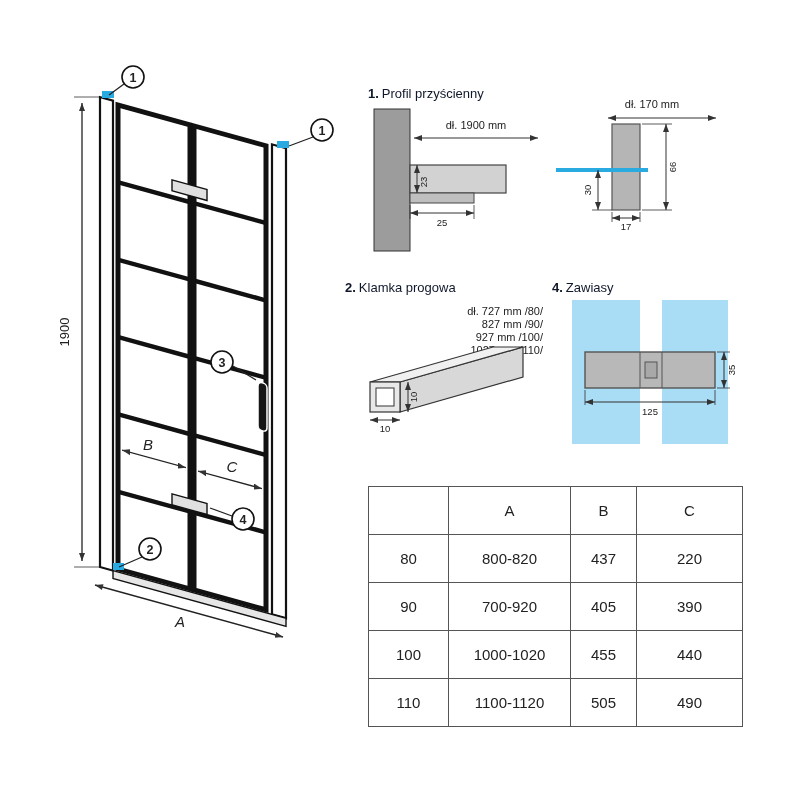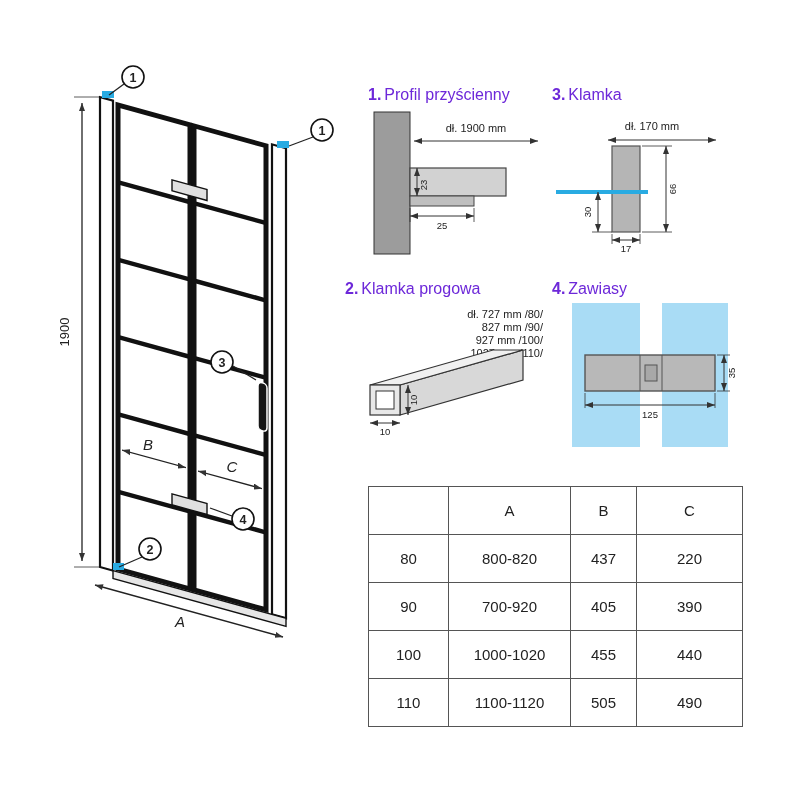--- a/index.html
+++ b/index.html
@@ -1,19 +1,19 @@
 <!DOCTYPE html>
 <html style="--accent: #29abe2; --lightblue: #a9dcf5;"><head>
 <meta charset="utf-8">
 <style>
   *{margin:0;padding:0;box-sizing:border-box}
   html,body{width:800px;height:800px;background:#fff;font-family:"Liberation Sans",sans-serif;overflow:hidden}
   .stage{position:absolute;left:0;top:0;width:800px;height:800px;background:#fff}
   .detail-panel{position:absolute}
-  .panel-title{font-size:16px;color:#6d28d9;margin-bottom:4px;white-space:nowrap}
+  .panel-title{font-size:13px;color:#0f172a;margin-bottom:4px;white-space:nowrap}
   .panel-title b{margin-right:3px}
   svg{display:block}
   svg text{font-family:"Liberation Sans",sans-serif;fill:#222}
   .dt{font-size:9.5px}
   .lbl{font-size:11px}
   .big{font-size:13px}
   .it{font-style:italic;font-size:15px}
   .co{font-size:12.5px;font-weight:bold}
   .dim{stroke:#333;stroke-width:1;fill:none}
   .dim2{stroke:#222;stroke-width:1.3;fill:none}
@@ -133,23 +133,20 @@
       <line x1="49" y1="60" x2="49" y2="88" class="dim" marker-start="url(#aS)" marker-end="url(#aE)"></line>
       <text x="59" y="77" class="dt" text-anchor="middle" transform="rotate(-90 59 77)">23</text>
       <line x1="42" y1="100" x2="42" y2="114" class="tick"></line>
       <line x1="106" y1="100" x2="106" y2="114" class="tick"></line>
       <line x1="42" y1="108" x2="106" y2="108" class="dim" marker-start="url(#aS)" marker-end="url(#aE)"></line>
       <text x="74" y="121" class="dt" text-anchor="middle">25</text>
     </svg>
   </div>
 
   <div class="detail-panel" style="left:552px;top:86px;width:193px">
-    <div class="panel-title">
-      <b>3.</b><span>Klamka</span>
-    </div>
     <svg width="193" height="152" viewBox="0 0 193 152">
       <text x="100" y="22" class="lbl" text-anchor="middle">dł. 170 mm</text>
       <line x1="56" y1="32" x2="164" y2="32" class="dim" marker-start="url(#aS)" marker-end="url(#aE)"></line>
       <rect x="60" y="38" width="28" height="86" fill="#b5b5b5" stroke="#555" stroke-width="1.2"></rect>
       <line x1="4" y1="84" x2="96" y2="84" class="glass"></line>
       <line x1="90" y1="38" x2="120" y2="38" class="tick"></line>
       <line x1="90" y1="124" x2="120" y2="124" class="tick"></line>
       <line x1="114" y1="38" x2="114" y2="124" class="dim" marker-start="url(#aS)" marker-end="url(#aE)"></line>
       <text x="124" y="81" class="dt" text-anchor="middle" transform="rotate(-90 124 81)">66</text>
       <line x1="40" y1="124" x2="60" y2="124" class="tick"></line>

